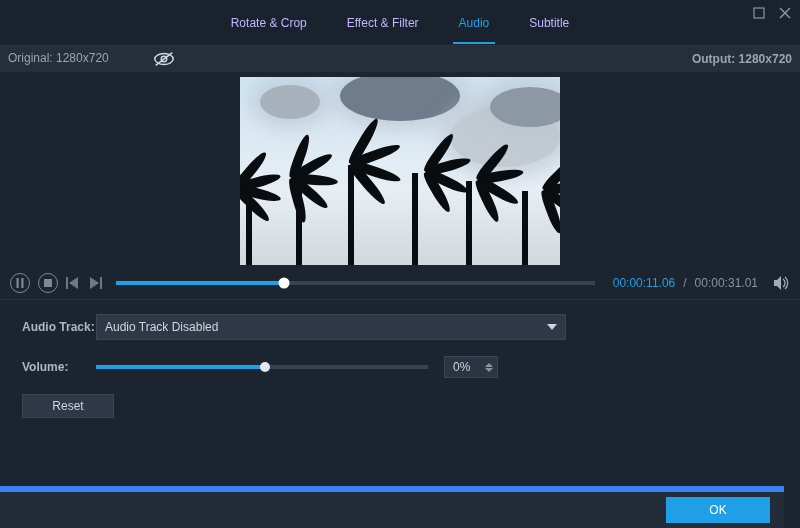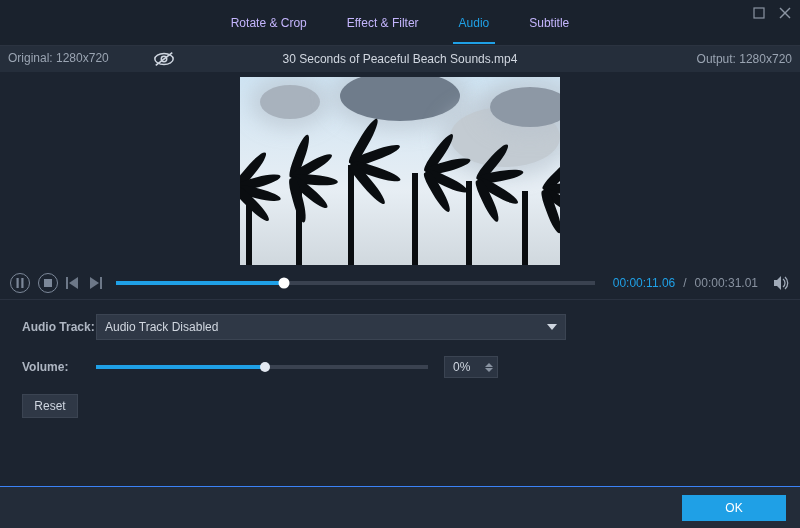--- a/index.html
+++ b/index.html
@@ -54,21 +54,21 @@
     position: relative;
   }
   .info-left { flex: 0 0 auto; display: flex; gap: 44px; }
   .info-left .orig { color: #9aa4b2; }
   .eye-icon { color: #cfd6e0; display:flex; cursor:pointer; }
   .file-title {
     position:absolute; left:0; right:0;
     text-align:center; color:#d1d7e0;
     pointer-events:none;
   }
-  .info-right { margin-left: auto; color:#9aa4b2; }
+  .info-right { margin-left: auto; color:#9aa4b2;font-weight:bold; }
 
   .preview-wrap {
     display:flex; justify-content:center; align-items:center;
     height: 194px; padding-top: 4px;
     background:#1c2430;
   }
   .preview {
     width: 320px; height: 188px;
     position: relative;
     overflow:hidden;
@@ -138,31 +138,31 @@
   }
   .stepper { display:flex; flex-direction:column; gap:1px; }
   .stepper span {
     width:0;height:0; border-left:4px solid transparent; border-right:4px solid transparent;
     cursor:pointer;
   }
   .stepper .up { border-bottom:4px solid #8892a0; }
   .stepper .dn { border-top:4px solid #8892a0; }
   .unit { margin-left:8px; color:#8892a0;}
   .reset-btn {
-    width:56px; height:24px; background:#2f3846; border:1px solid #3b4452;
+    width:92px; height:24px; background:#2f3846; border:1px solid #3b4452;
     display:flex; align-items:center; justify-content:center;
     color:#cfd6e0; cursor:pointer; margin-top:2px;
   }
 
   .footer {
-    position:absolute; left:0; right:0; bottom:0;
+    position:absolute; left:0; right:16px; bottom:0;
     background:#232c39; height:42px;
     display:flex; align-items:center; justify-content:flex-end;
     padding: 0 14px; gap:12px;
-    border-top:1px solid #3b82f6;
+    border-top:6px solid #3b82f6;
   }
   .f-btn {
     width:104px; height:26px;
     background:#1fa0e6; color:#fff;
     display:flex; align-items:center; justify-content:center;
     cursor:pointer; font-size:12px;
   }
 </style>
 </head>
 <body>
@@ -192,21 +192,20 @@
   <div class="info-left">
     <span class="orig">Original: 1280x720</span>
     <span class="eye-icon">
       <svg width="22" height="16" viewBox="0 0 24 16">
           <ellipse cx="12" cy="8" rx="10" ry="6" fill="none" stroke="currentColor" stroke-width="1.6"></ellipse>
           <circle cx="12" cy="8" r="3" fill="none" stroke="currentColor" stroke-width="1.6"></circle>
           <line x1="3" y1="15" x2="21" y2="1" stroke="currentColor" stroke-width="1.8"></line>
         </svg>
     </span>
   </div>
-  <div class="file-title">30 Seconds of Peaceful Beach Sounds.mp4</div>
   <div class="info-right">Output: 1280x720</div>
 </div>
 
 <div class="preview-wrap">
   <div class="preview">
     <div class="cloud" style="top:8px; left:20px; width:60px; height:34px; background:#a8b2bd;"></div>
     <div class="cloud" style="top:-6px; left:100px; width:120px; height:50px; background:#6f7c8b;"></div>
     <div class="cloud" style="top:30px; left:210px; width:110px; height:60px; background:#c3cbd2;"></div>
     <div class="cloud" style="top:10px; left:250px; width:80px; height:40px; background:#8d98a5;"></div>
     <div class="palm" style="left:6px;">

